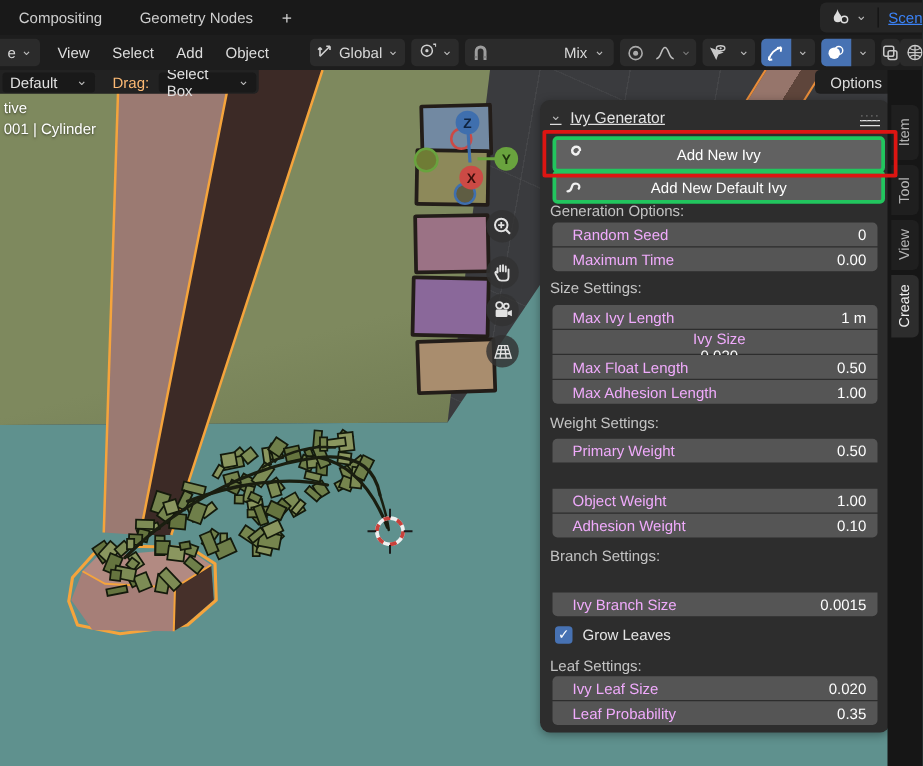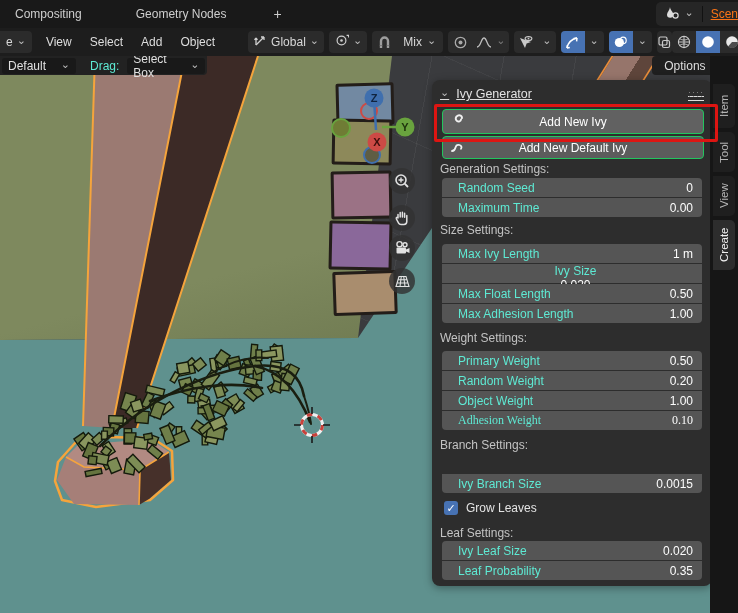--- a/index.html
+++ b/index.html
@@ -4,21 +4,21 @@
 <style>
   html,body{margin:0;padding:0;background:#101010;}
   body{width:738px;height:613px;position:relative;overflow:hidden;
        font-family:"Liberation Sans","DejaVu Sans",sans-serif;font-size:12px;color:#d8d8d8;
        -webkit-font-smoothing:antialiased;}
   .abs{position:absolute;}
   .chev::after{content:"⌄";font-size:11px;line-height:1;position:relative;top:-2px;color:#bdbdbd;}
   .chev.dim::after{color:#7a7a7a;}
 
   
-  #topbar{left:0;top:0;width:738px;height:28px;background:#191919;display:flex;align-items:center;gap:24px;}
+  #topbar{left:0;top:0;width:738px;height:28px;background:#191919;display:flex;align-items:center;}
   .topbar-tab{padding:6px 15px;color:#cecece;font-size:12px;}
   .topbar-plus{color:#cecece;padding:4px 8px;font-size:14px;}
   #scene-widget{position:absolute;right:0;top:2px;height:24px;background:#262626;border-radius:5px 0 0 5px;
     display:flex;align-items:center;padding:0 0 0 8px;gap:4px;}
   #scene-widget .divider{width:1px;height:16px;background:#121212;margin:0 4px;}
 
   
   #vheader{left:0;top:28px;width:738px;height:28px;background:#1d1d1d;display:flex;align-items:center;}
   .hgroup{background:#2b2b2b;border-radius:4px;height:22px;display:flex;align-items:center;padding:0 5px;gap:4px;margin-right:5px;}
   .menu-item{padding:0 9px;color:#dddddd;}
@@ -56,28 +56,28 @@
   
   .navbtn{width:26px;height:26px;border-radius:50%;background:rgba(50,50,50,.82);display:flex;align-items:center;justify-content:center;}
 
   
   #panel{left:432px;top:24px;width:280px;height:506px;background:#2d2d2d;border-radius:8px;
     box-shadow:0 2px 8px rgba(0,0,0,.35);}
   #panel-header{height:24px;display:flex;align-items:center;padding:2px 8px 0 8px;color:#dddddd;text-decoration:underline;}
   #panel-header .chev{margin-right:7px;}
   #panel-title{font-size:12.5px;color:#e2e2e2;flex:1;}
   #panel-dots{color:#8a8a8a;font-size:9px;line-height:4px;letter-spacing:1px;text-align:right;}
-  .pbtn{position:absolute;left:10px;width:260px;height:23px;background:#616161;border:1px solid #22c55e;border-radius:4px;
+  .pbtn{position:absolute;left:10px;width:260px;height:23px;background:#616161;border:3px solid #22c55e;border-radius:4px;
     color:#ffffff;display:flex;align-items:center;justify-content:center;}
   .pbtn .bicon{position:absolute;left:7px;top:3px;}
   #btn-add-default{height:21px;background:#5c5c5c;}
   #red-annotation{position:absolute;left:2px;top:24px;width:278px;height:32px;border:3px solid #dd1512;border-radius:2px;pointer-events:none;z-index:5;}
   .sec-label{position:absolute;left:8px;color:#c3c3c3;font-size:12px;}
   .frow{position:absolute;left:10px;width:260px;height:19px;background:#555555;display:flex;align-items:center;justify-content:space-between;padding:0 9px 0 16px;box-sizing:border-box;}
-  .frow .flabel{color:#5eead4;}
+  .frow .flabel{color:#f0abfc;}
   .frow .fvalue{color:#fdfdfd;}
   .frow.top{border-radius:4px 4px 0 0;}
   .frow.bot{border-radius:0 0 4px 4px;}
   #checkbox-row{position:absolute;left:12px;display:flex;align-items:center;gap:8px;}
   #checkbox{width:14px;height:14px;background:#4772b3;border-radius:3px;color:#ffffff;font-size:11px;line-height:14px;text-align:center;}
 
   
   #tabstrip{left:710px;top:0;width:28px;height:557px;background:#161616;}
   .vtab{position:absolute;left:3px;width:22px;writing-mode:vertical-rl;transform:rotate(180deg);
     display:flex;align-items:center;justify-content:center;background:#1f1f1f;color:#b5b5b5;
@@ -93,21 +93,21 @@
   <div class="topbar-plus">+</div>
   <div id="scene-widget">
     <span>
       <svg width="16" height="16" viewBox="0 0 16 16">
           <path d="M6 2 C6 5 3 7 3 9.5 A3.2 3.2 0 0 0 9.4 9.5 C9.4 7 6 5 6 2 Z" fill="#dcdcdc"></path>
           <circle cx="11.5" cy="10.5" r="2.6" fill="none" stroke="#dcdcdc" stroke-width="1.2"></circle>
         </svg>
     </span>
     <span class="chev"></span>
     <span class="divider"></span>
-    <span style="color:#f97316;text-decoration:underline;">Scen</span>
+    <span style="color:#3b82f6;text-decoration:underline;">Scen</span>
   </div>
 </div>
 
 <div id="vheader" class="abs">
   <div class="hgroup" style="margin-left:0;border-radius:0 4px 4px 0;padding:0 6px;">
     <span>e</span>
     <span class="chev"></span>
   </div>
   <div class="menu-item">View</div>
   <div class="menu-item">Select</div>
@@ -136,21 +136,21 @@
     <span class="chev"></span>
   </div>
 
   <div class="seg">
     <div class="icon-btn">
       <svg width="15" height="15" viewBox="0 0 15 15">
           <path d="M4 13 L4 6 A3.5 3.5 0 0 1 11 6 L11 13" fill="none" stroke="#9d9d9d" stroke-width="2.4"></path>
           <path d="M2.8 10.5 l2.4 0 M9.8 10.5 l2.4 0" stroke="#7a7a7a" stroke-width="1.2"></path>
         </svg>
     </div>
-    <div style="display:flex;align-items:center;gap:5px;padding:0 7px;">
+    <div style="display:flex;align-items:center;gap:5px;padding:0 7px;margin-left:48px;">
       <span>Mix</span>
       <span class="chev"></span>
     </div>
   </div>
 
   <div class="seg">
     <div class="icon-btn">
       <svg width="15" height="15" viewBox="0 0 15 15">
           <circle cx="7.5" cy="7.5" r="5.2" fill="none" stroke="#aaaaaa" stroke-width="1.3"></circle>
           <circle cx="7.5" cy="7.5" r="2" fill="#aaaaaa"></circle>
@@ -403,31 +403,35 @@
     <svg width="17" height="15" viewBox="0 0 17 15">
         <path d="M5 2.5 L12 2.5 L15 12.5 L2 12.5 Z M7.3 2.5 L6 12.5 M9.7 2.5 L11 12.5 M4.2 5.8 L12.9 5.8 M3.3 9 L13.8 9" fill="none" stroke="#e2e2e2" stroke-width="1.1"></path>
       </svg>
   </div>
 
   <div id="tool-left" class="abs">
     <div class="tool-drop" style="width:62px;margin-left:2px;">
       <span>Default</span>
       <span class="chev"></span>
     </div>
-    <span style="margin:0 8px 0 14px;color:#5eead4;text-align:right;">Drag:</span>
+    <span style="margin:0 8px 0 14px;color:#fdba74;text-align:right;">Drag:</span>
     <div class="tool-drop" style="width:66px;">
       <span>Select Box</span>
       <span class="chev"></span>
     </div>
   </div>
   <div id="options-widget" class="abs">
     <span>Options</span>
     <span class="chev"></span>
   </div>
 
+  <div id="overlay-text" class="abs">
+    <div>tive</div>
+    <div>001 | Cylinder</div>
+  </div>
 
   <div id="panel" class="abs">
     <div id="panel-header">
       <span class="chev"></span>
       <span id="panel-title">Ivy Generator</span>
       <span id="panel-dots">····<br>····</span>
     </div>
 
     <div class="pbtn" style="top:29px;">
       <span class="bicon">
@@ -440,21 +444,21 @@
     <div id="red-annotation"></div>
     <div class="pbtn" id="btn-add-default" style="top:56px;">
       <span class="bicon" style="top:2px;">
         <svg width="16" height="16" viewBox="0 0 16 16">
             <path d="M2 12 C4 12 5 10.5 5.5 8.5 C6 6.5 7.5 5.5 9.5 6 C11.5 6.5 12 8.5 11 9.8" fill="none" stroke="#f0f0f0" stroke-width="1.8" stroke-linecap="round"></path>
           </svg>
       </span>
       <span>Add New Default Ivy</span>
     </div>
 
-    <div class="sec-label" style="top:82px;">Generation Settings:</div>
+    <div class="sec-label" style="top:82px;">Generation Options:</div>
     <div class="frow top" style="top:98px;">
       <span class="flabel">Random Seed</span>
       <span class="fvalue">0</span>
     </div>
     <div class="frow bot" style="top:118px;gap:46px;">
       <span class="flabel">Maximum Time</span>
       <span class="fvalue">0.00</span>
     </div>
 
     <div class="sec-label" style="top:143px;">Size Settings:</div>
@@ -473,29 +477,25 @@
     <div class="frow bot" style="top:224px;">
       <span class="flabel">Max Adhesion Length</span>
       <span class="fvalue">1.00</span>
     </div>
 
     <div class="sec-label" style="top:251px;">Weight Settings:</div>
     <div class="frow top" style="top:271px;">
       <span class="flabel">Primary Weight</span>
       <span class="fvalue">0.50</span>
     </div>
-    <div class="frow" style="top:291px;">
-      <span class="flabel">Random Weight</span>
-      <span class="fvalue">0.20</span>
-    </div>
     <div class="frow" style="top:311px;">
       <span class="flabel">Object Weight</span>
       <span class="fvalue">1.00</span>
     </div>
-    <div class="frow bot" style="top:331px;font-family:Liberation Serif, serif;">
+    <div class="frow bot" style="top:331px;">
       <span class="flabel">Adhesion Weight</span>
       <span class="fvalue">0.10</span>
     </div>
 
     <div class="sec-label" style="top:358px;">Branch Settings:</div>
     <div class="frow bot" style="top:394px;">
       <span class="flabel">Ivy Branch Size</span>
       <span class="fvalue">0.0015</span>
     </div>
 

